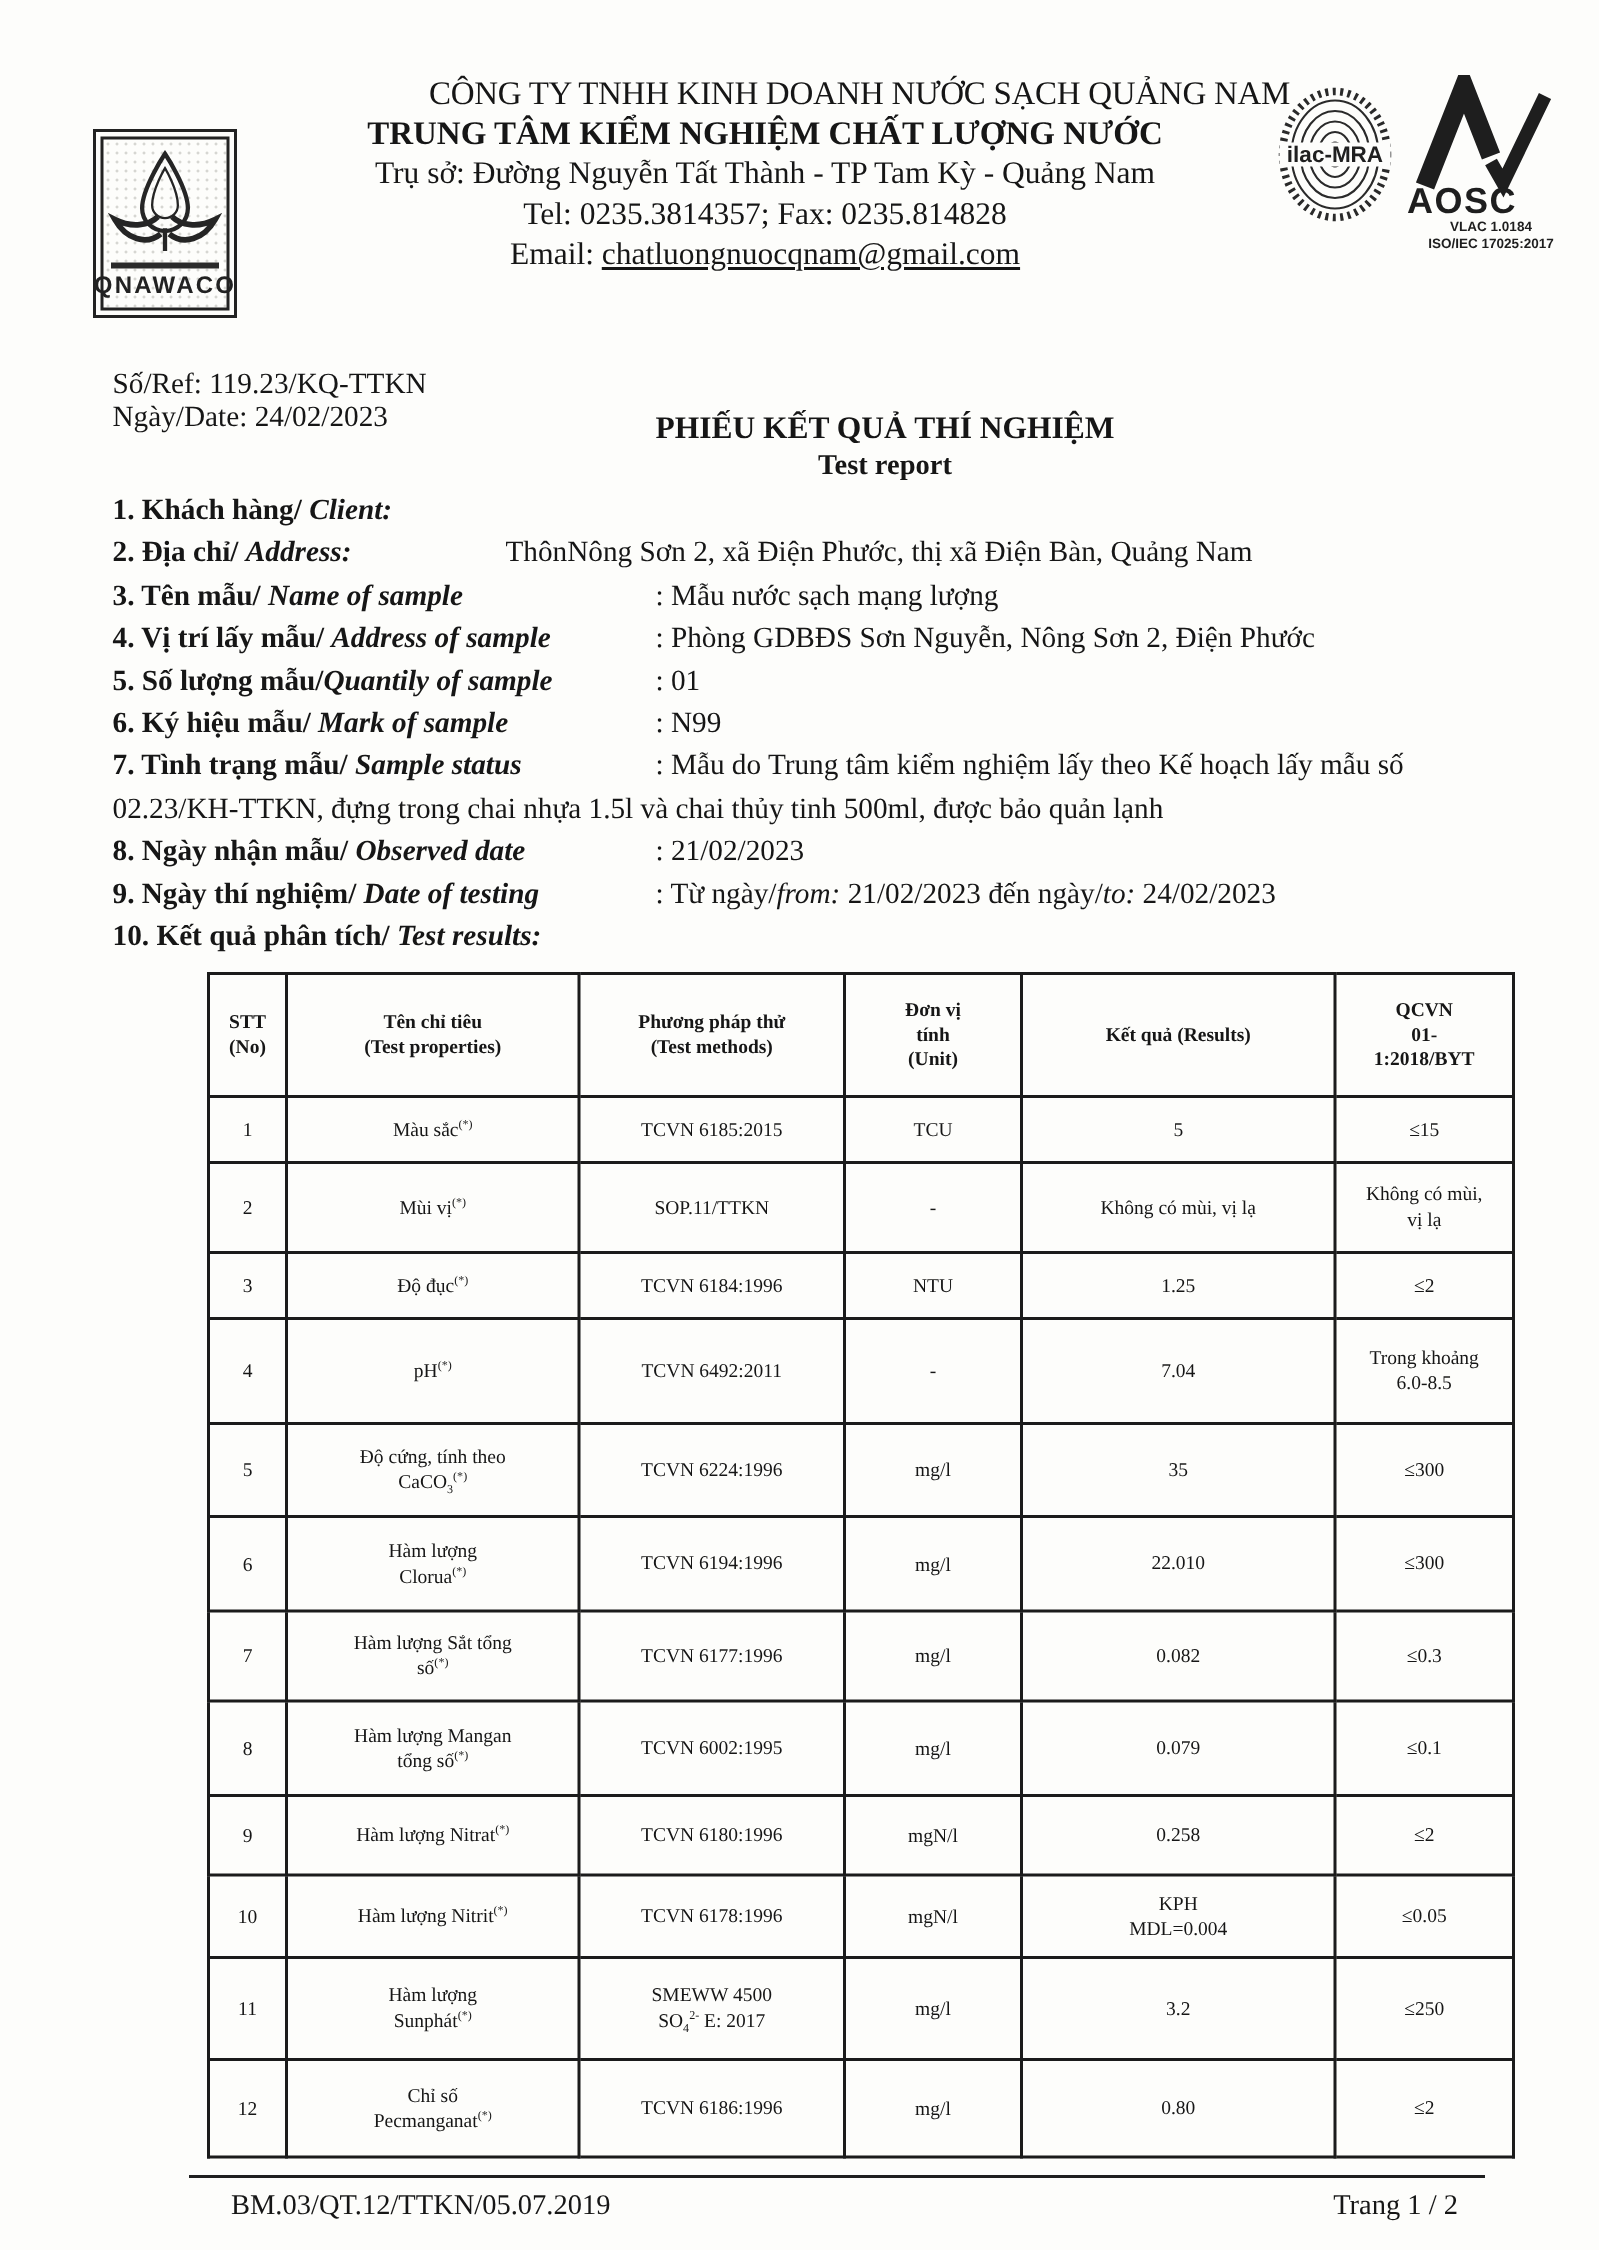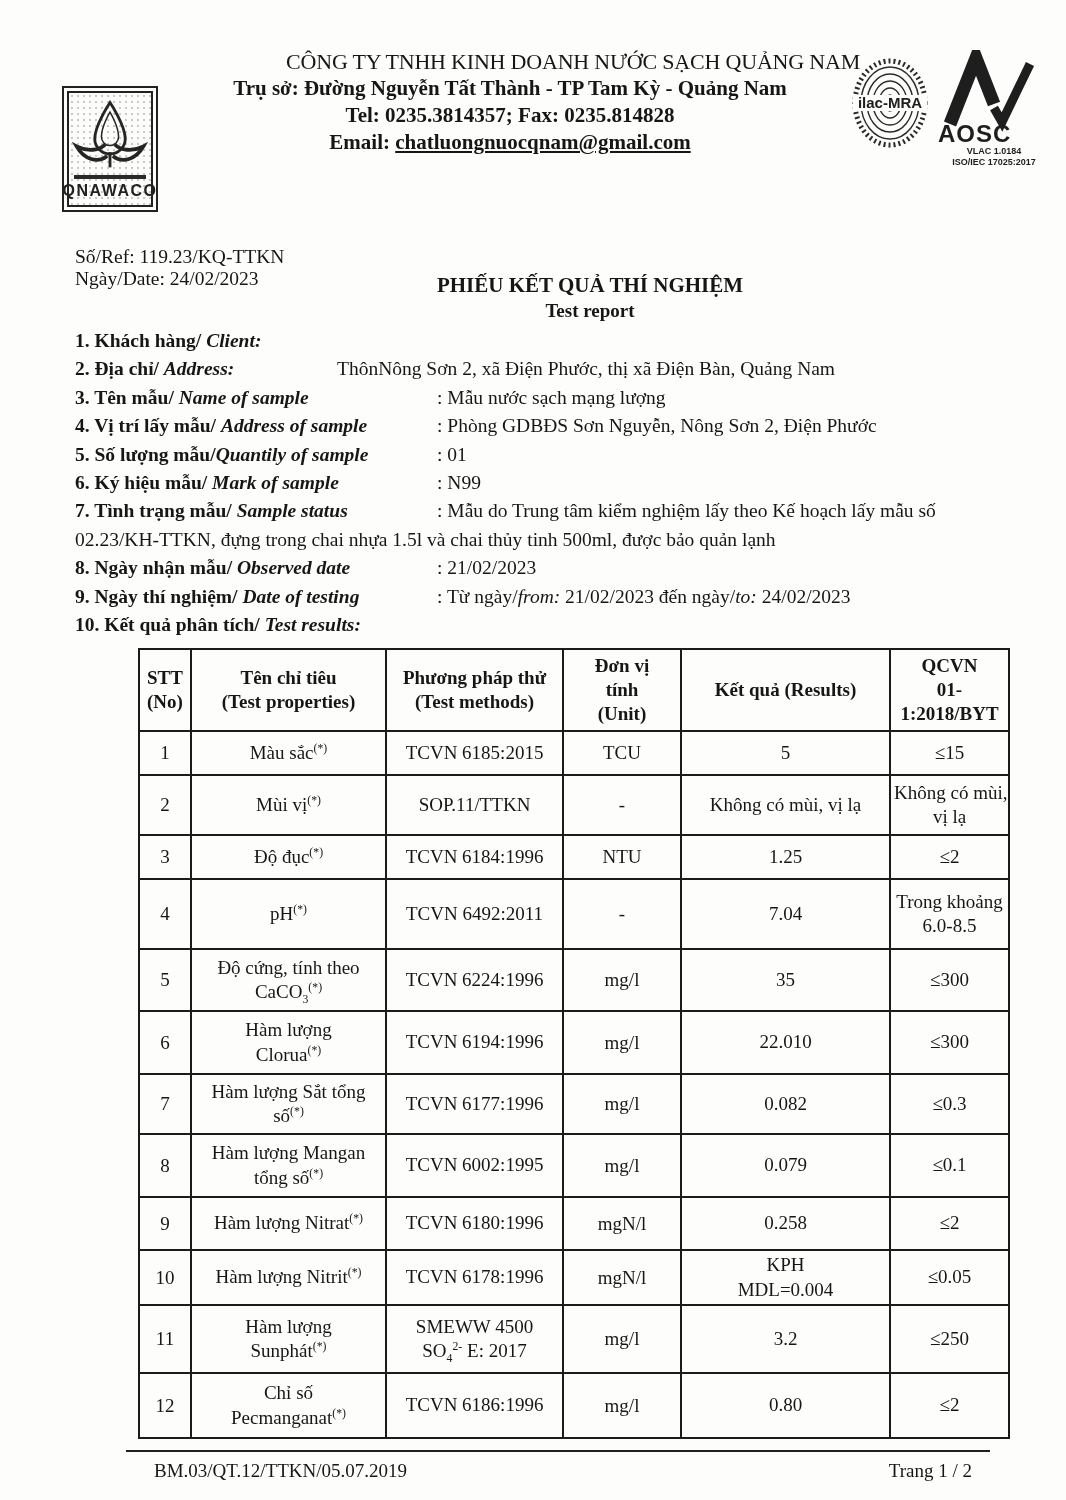--- a/index.html
+++ b/index.html
@@ -28,21 +28,21 @@
   .stamp-band{width:88%;border-top:4px solid #2a2a2a;margin:0 auto;}
   .stamp-label{
     font-size:16px;font-weight:bold;letter-spacing:1.5px;
     padding:3px 0 5px 0;color:#222;font-family:"Liberation Sans",sans-serif;
   }
   .company{
     position:absolute;left:160px;top:48px;width:700px;text-align:center;line-height:27px;
   }
   .company .l1{font-size:22px;letter-spacing:-0.2px;text-align:right;}
   .company .l2{font-size:22px;font-weight:bold;}
-  .company .l3,.company .l4,.company .l5{font-size:21px;font-weight:bold;}
+  .company .l3,.company .l4,.company .l5{font-size:21px;font-weight:normal;}
   .company .email-link{text-decoration:underline;}
   .ilac{position:absolute;left:851px;top:57px;width:78px;height:93px;}
   .aosc{position:absolute;left:936px;top:50px;width:110px;height:120px;}
   
   .meta{
     position:absolute;left:75px;top:246px;width:938px;
     display:flex;justify-content:space-between;font-size:19.5px;flex-direction:column;
   }
   
   .titles{position:absolute;left:130px;top:272px;width:920px;text-align:center;}
@@ -56,21 +56,21 @@
   .info-head.w2{width:362px;}
   .info-en{font-style:italic;}
   .info-value{flex:1 1 auto;white-space:nowrap;}
   .info-cont{height:28.4px;font-size:19.5px;}
   .b{font-weight:bold;}
   .it{font-style:italic;}
   sup{font-size:0.62em;line-height:0;}
   sub{font-size:0.62em;line-height:0;}
   
   .results-wrap{position:absolute;left:138px;top:648px;width:870px;}
-  table.results{border-collapse:collapse;table-layout:fixed;width:870px;font-size:19px;}
+  table.results{border-collapse:collapse;table-layout:fixed;width:870px;font-size:13px;}
   table.results th,table.results td{
     border:2px solid #1b1b1b;text-align:center;vertical-align:middle;
     padding:2px 3px;overflow:hidden;
   }
   table.results thead tr{height:82px;}
   table.results th{font-weight:bold;}
   .ln{line-height:1.28;white-space:nowrap;}
   #rtbody tr:nth-child(1){height:44px;}
   #rtbody tr:nth-child(2){height:60px;}
   #rtbody tr:nth-child(3){height:44px;}
@@ -107,20 +107,21 @@
         <path d="M46 62 C56 70 70 66 78 52 C66 58 54 56 48 50" fill="none" stroke="#252525" stroke-width="4"></path>
         <path d="M43 58 L43 74" stroke="#252525" stroke-width="3"></path>
       </svg>
       <div class="stamp-band"></div>
       <div class="stamp-label">QNAWACO</div>
     </div>
   </div>
 
   <div class="company">
     <div class="l1">CÔNG TY TNHH KINH DOANH NƯỚC SẠCH QUẢNG NAM</div>
+    <div class="l2">TRUNG TÂM KIỂM NGHIỆM CHẤT LƯỢNG NƯỚC</div>
     <div class="l3">Trụ sở: Đường Nguyễn Tất Thành - TP Tam Kỳ -  Quảng Nam</div>
     <div class="l4">Tel: 0235.3814357; Fax: 0235.814828</div>
     <div class="l5">
       <span>Email:</span>
       <span class="email-link">chatluongnuocqnam@gmail.com</span>
     </div>
   </div>
 
   <svg class="ilac" viewBox="0 0 78 93">
     <ellipse cx="39" cy="46" rx="35" ry="42" fill="none" stroke="#2a2a2a" stroke-width="5" stroke-dasharray="2 3"></ellipse>

